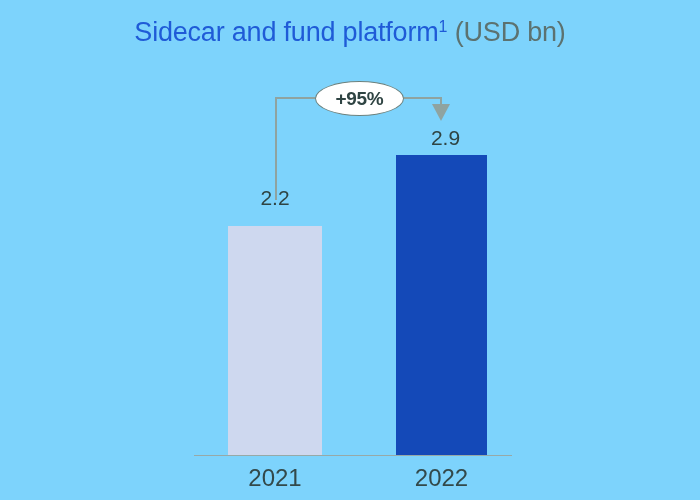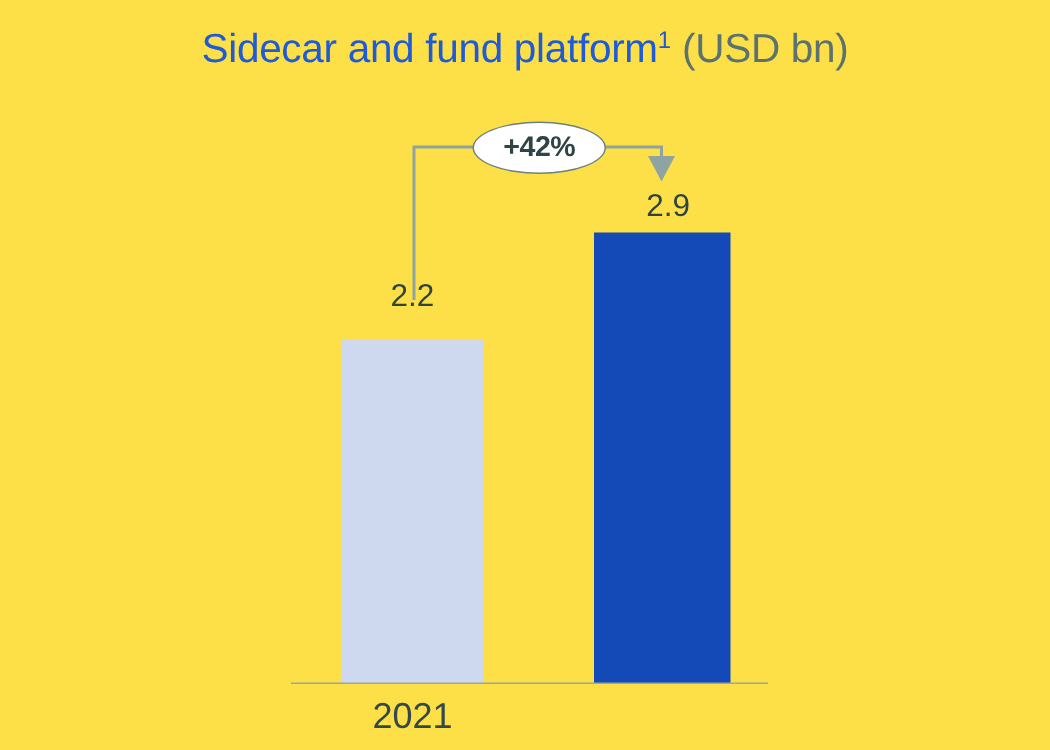--- a/index.html
+++ b/index.html
@@ -11,21 +11,21 @@
     width: 700px;
     height: 500px;
     font-family: "Liberation Sans", sans-serif;
     -webkit-font-smoothing: antialiased;
     overflow: hidden;
   }
   #slide {
     position: relative;
     width: 700px;
     height: 500px;
-    background: #fde047;
+    background: #7dd3fc;
   }
 
   
   #chart-title {
     position: absolute;
     left: 0;
     top: 17px;
     width: 700px;
     text-align: center;
     font-size: 27px;
@@ -150,25 +150,26 @@
 
     <div class="bar" id="bar-2021"></div>
     <div class="bar" id="bar-2022"></div>
 
     <div class="bar-value" id="value-2021">2.2</div>
     <div class="bar-value" id="value-2022">2.9</div>
 
     <div id="axis-line"></div>
 
     <div class="cat-label" id="cat-2021">2021</div>
+    <div class="cat-label" id="cat-2022">2022</div>
 
     <svg id="growth-connector" viewBox="0 0 700 500">
       <path d="M 276 200 L 276 98 L 316 98" fill="none" stroke="#8fa3a0" stroke-width="2"></path>
       <path d="M 403 98 L 441 98 L 441 106" fill="none" stroke="#8fa3a0" stroke-width="2"></path>
       <path d="M 432 104 L 450 104 L 441 121 Z" fill="#8fa3a0"></path>
     </svg>
 
     <div id="growth-badge">
-      <span id="growth-badge-label">+42%</span>
+      <span id="growth-badge-label">+95%</span>
     </div>
 
   </div>
 </div>
 
 </body></html>

